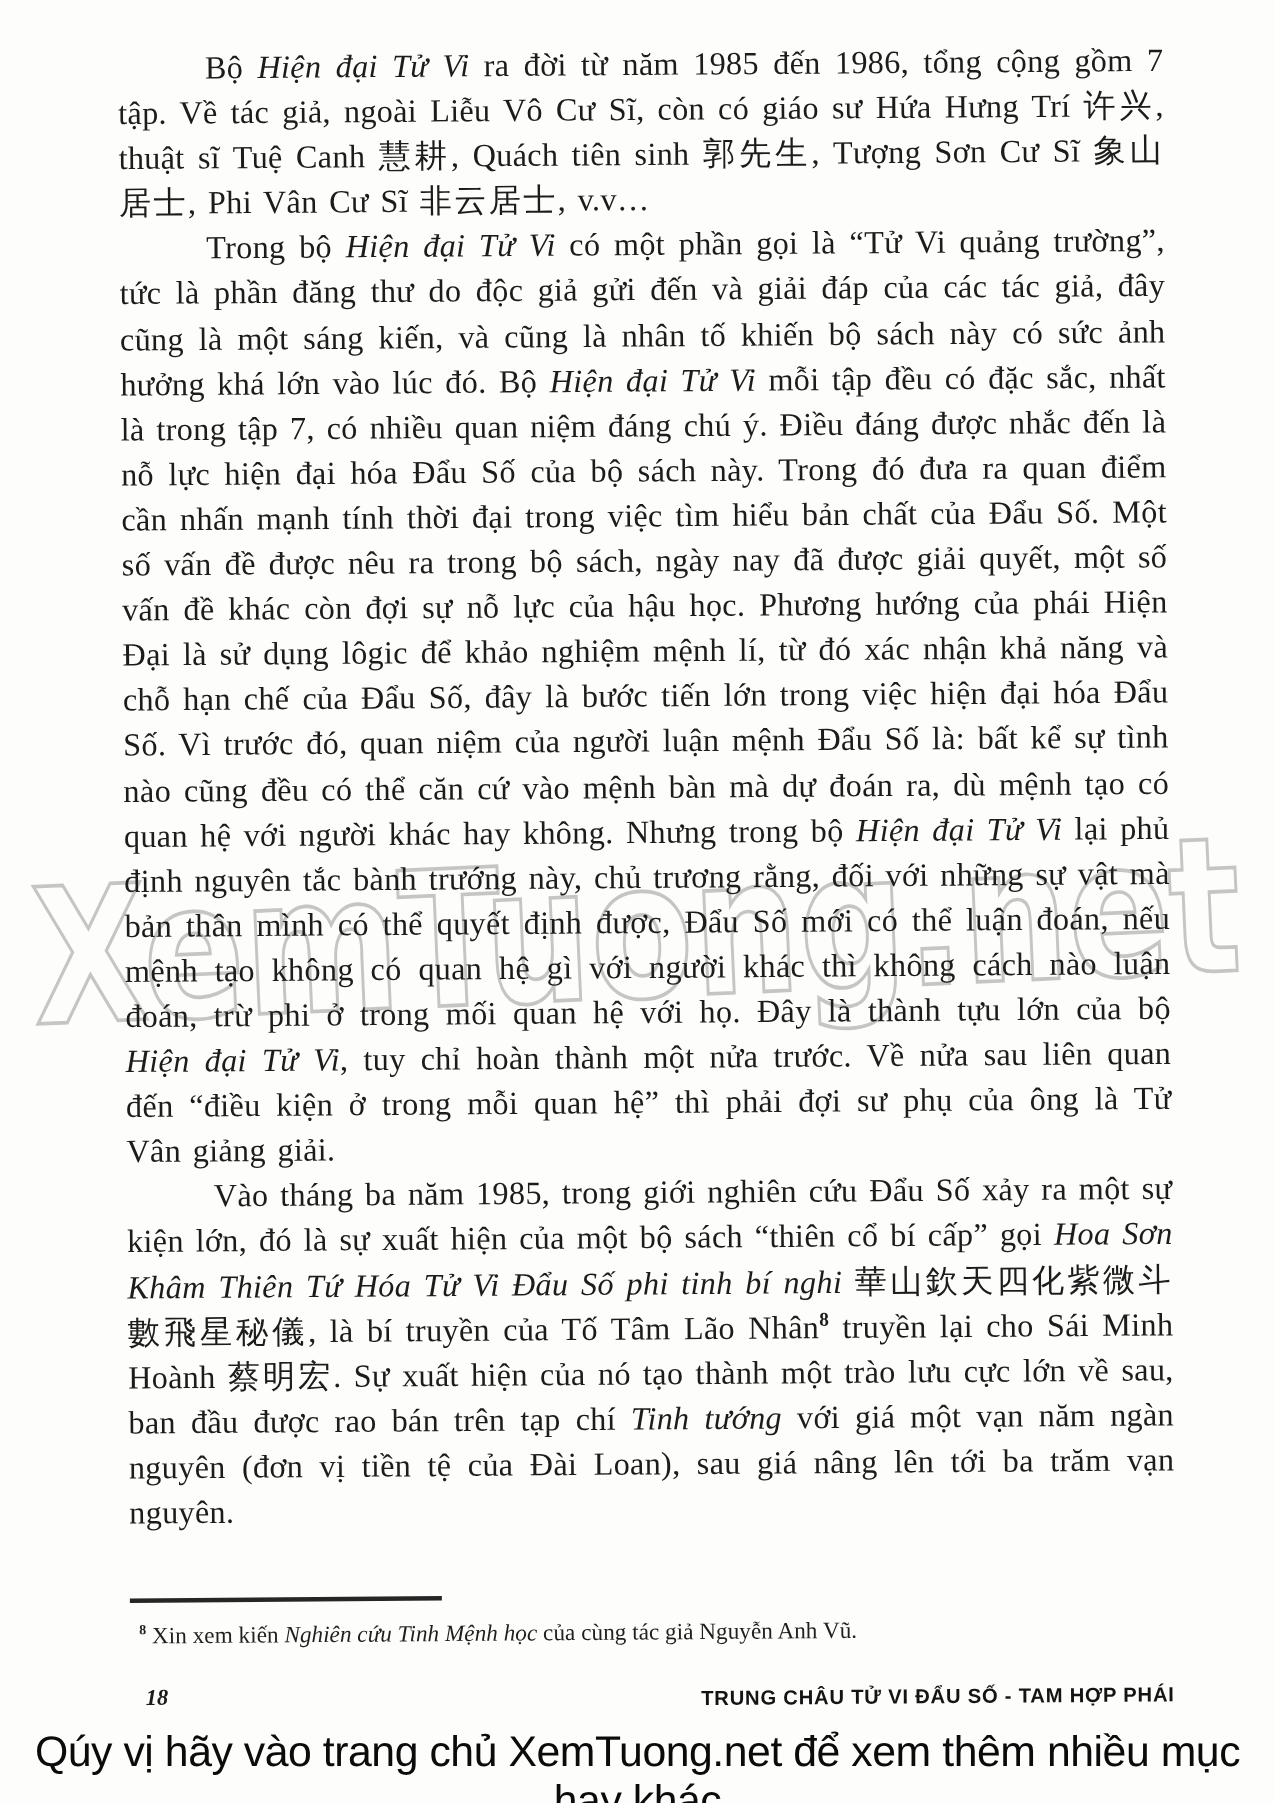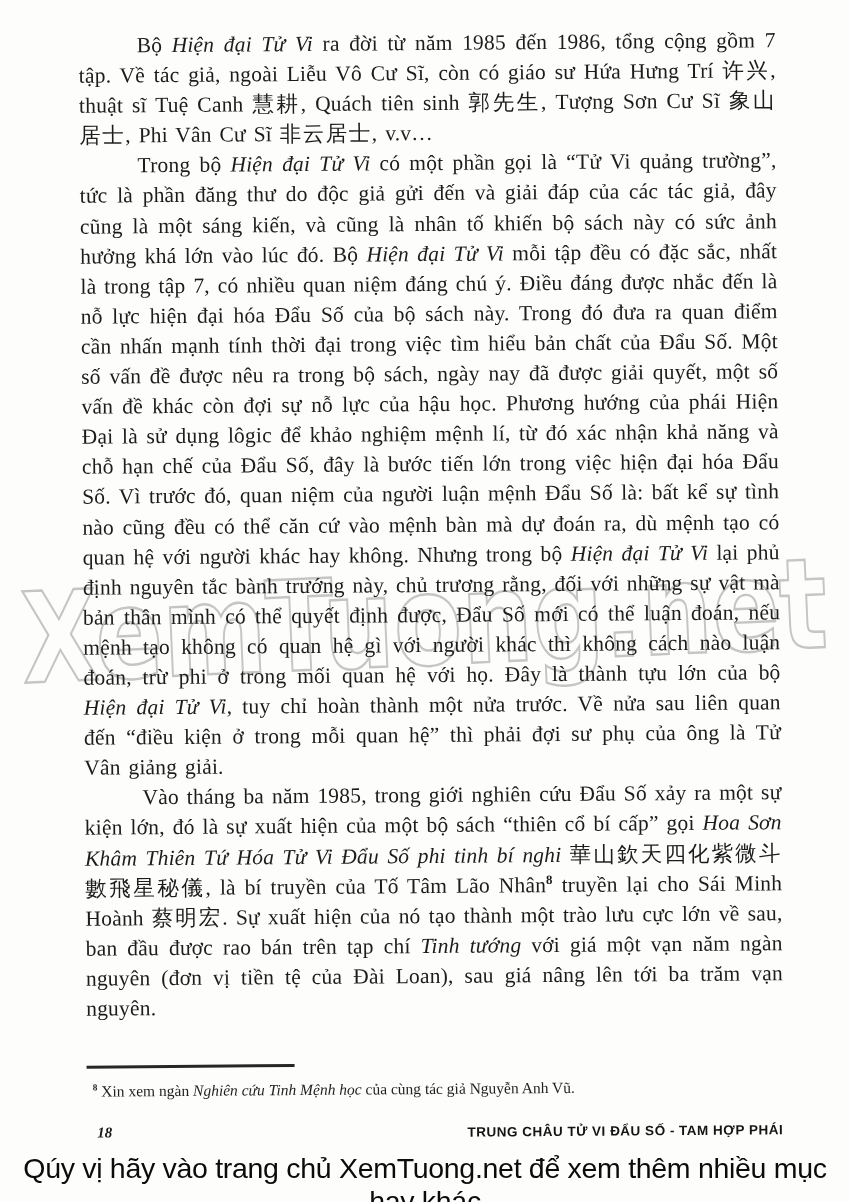--- a/index.html
+++ b/index.html
@@ -81,21 +81,21 @@
   </div>
 
   <div class="text-block">
     <p><span>Bộ </span><span class="it">Hiện đại Tử Vi</span><span> ra đời từ năm 1985 đến 1986, tổng cộng gồm 7 tập. Về tác giả, ngoài Liễu Vô Cư Sĩ, còn có giáo sư Hứa Hưng Trí </span><span class="cjk">许兴</span><span>, thuật sĩ Tuệ Canh </span><span class="cjk">慧耕</span><span>, Quách tiên sinh </span><span class="cjk">郭先生</span><span>, Tượng Sơn Cư Sĩ </span><span class="cjk">象山居士</span><span>, Phi Vân Cư Sĩ </span><span class="cjk">非云居士</span><span>, v.v…</span></p>
     <p><span>Trong bộ </span><span class="it">Hiện đại Tử Vi</span><span> có một phần gọi là “Tử Vi quảng trường”, tức là phần đăng thư do độc giả gửi đến và giải đáp của các tác giả, đây cũng là một sáng kiến, và cũng là nhân tố khiến bộ sách này có sức ảnh hưởng khá lớn vào lúc đó. Bộ </span><span class="it">Hiện đại Tử Vi</span><span> mỗi tập đều có đặc sắc, nhất là trong tập 7, có nhiều quan niệm đáng chú ý. Điều đáng được nhắc đến là nỗ lực hiện đại hóa Đẩu Số của bộ sách này. Trong đó đưa ra quan điểm cần nhấn mạnh tính thời đại trong việc tìm hiểu bản chất của Đẩu Số. Một số vấn đề được nêu ra trong bộ sách, ngày nay đã được giải quyết, một số vấn đề khác còn đợi sự nỗ lực của hậu học. Phương hướng của phái Hiện Đại là sử dụng lôgic để khảo nghiệm mệnh lí, từ đó xác nhận khả năng và chỗ hạn chế của Đẩu Số, đây là bước tiến lớn trong việc hiện đại hóa Đẩu Số. Vì trước đó, quan niệm của người luận mệnh Đẩu Số là: bất kể sự tình nào cũng đều có thể căn cứ vào mệnh bàn mà dự đoán ra, dù mệnh tạo có quan hệ với người khác hay không. Nhưng trong bộ </span><span class="it">Hiện đại Tử Vi</span><span> lại phủ định nguyên tắc bành trướng này, chủ trương rằng, đối với những sự vật mà bản thân mình có thể quyết định được, Đẩu Số mới có thể luận đoán, nếu mệnh tạo không có quan hệ gì với người khác thì không cách nào luận đoán, trừ phi ở trong mối quan hệ với họ. Đây là thành tựu lớn của bộ </span><span class="it">Hiện đại Tử Vi</span><span>, tuy chỉ hoàn thành một nửa trước. Về nửa sau liên quan đến “điều kiện ở trong mỗi quan hệ” thì phải đợi sư phụ của ông là Tử Vân giảng giải.</span></p>
     <p><span>Vào tháng ba năm 1985, trong giới nghiên cứu Đẩu Số xảy ra một sự kiện lớn, đó là sự xuất hiện của một bộ sách “thiên cổ bí cấp” gọi </span><span class="it">Hoa Sơn Khâm Thiên Tứ Hóa Tử Vi Đẩu Số phi tinh bí nghi</span><span> </span><span class="cjk">華山欽天四化紫微斗數飛星秘儀</span><span>, là bí truyền của Tố Tâm Lão Nhân</span><span class="sup">8</span><span> truyền lại cho Sái Minh Hoành </span><span class="cjk">蔡明宏</span><span>. Sự xuất hiện của nó tạo thành một trào lưu cực lớn về sau, ban đầu được rao bán trên tạp chí </span><span class="it">Tinh tướng</span><span> với giá một vạn năm ngàn nguyên (đơn vị tiền tệ của Đài Loan), sau giá nâng lên tới ba trăm vạn nguyên.</span></p>
   </div>
 
   <div class="fn-rule"></div>
 
-  <div class="footnote"><span class="sup">8</span><span> Xin xem ngàn </span><span class="it">Nghiên cứu Tinh Mệnh học</span><span> của cùng tác giả Nguyễn Anh Vũ.</span></div>
+  <div class="footnote"><span class="sup">8</span><span> Xin xem kiến </span><span class="it">Nghiên cứu Tinh Mệnh học</span><span> của cùng tác giả Nguyễn Anh Vũ.</span></div>
 
   <div class="page-num">18</div>
 
   <div class="running-title">TRUNG CHÂU TỬ VI ĐẨU SỐ - TAM HỢP PHÁI</div>
 
 </div>
 
 <div class="banner">Qúy vị hãy vào trang chủ XemTuong.net để xem thêm nhiều mục hay khác</div>
 
 </body></html>

